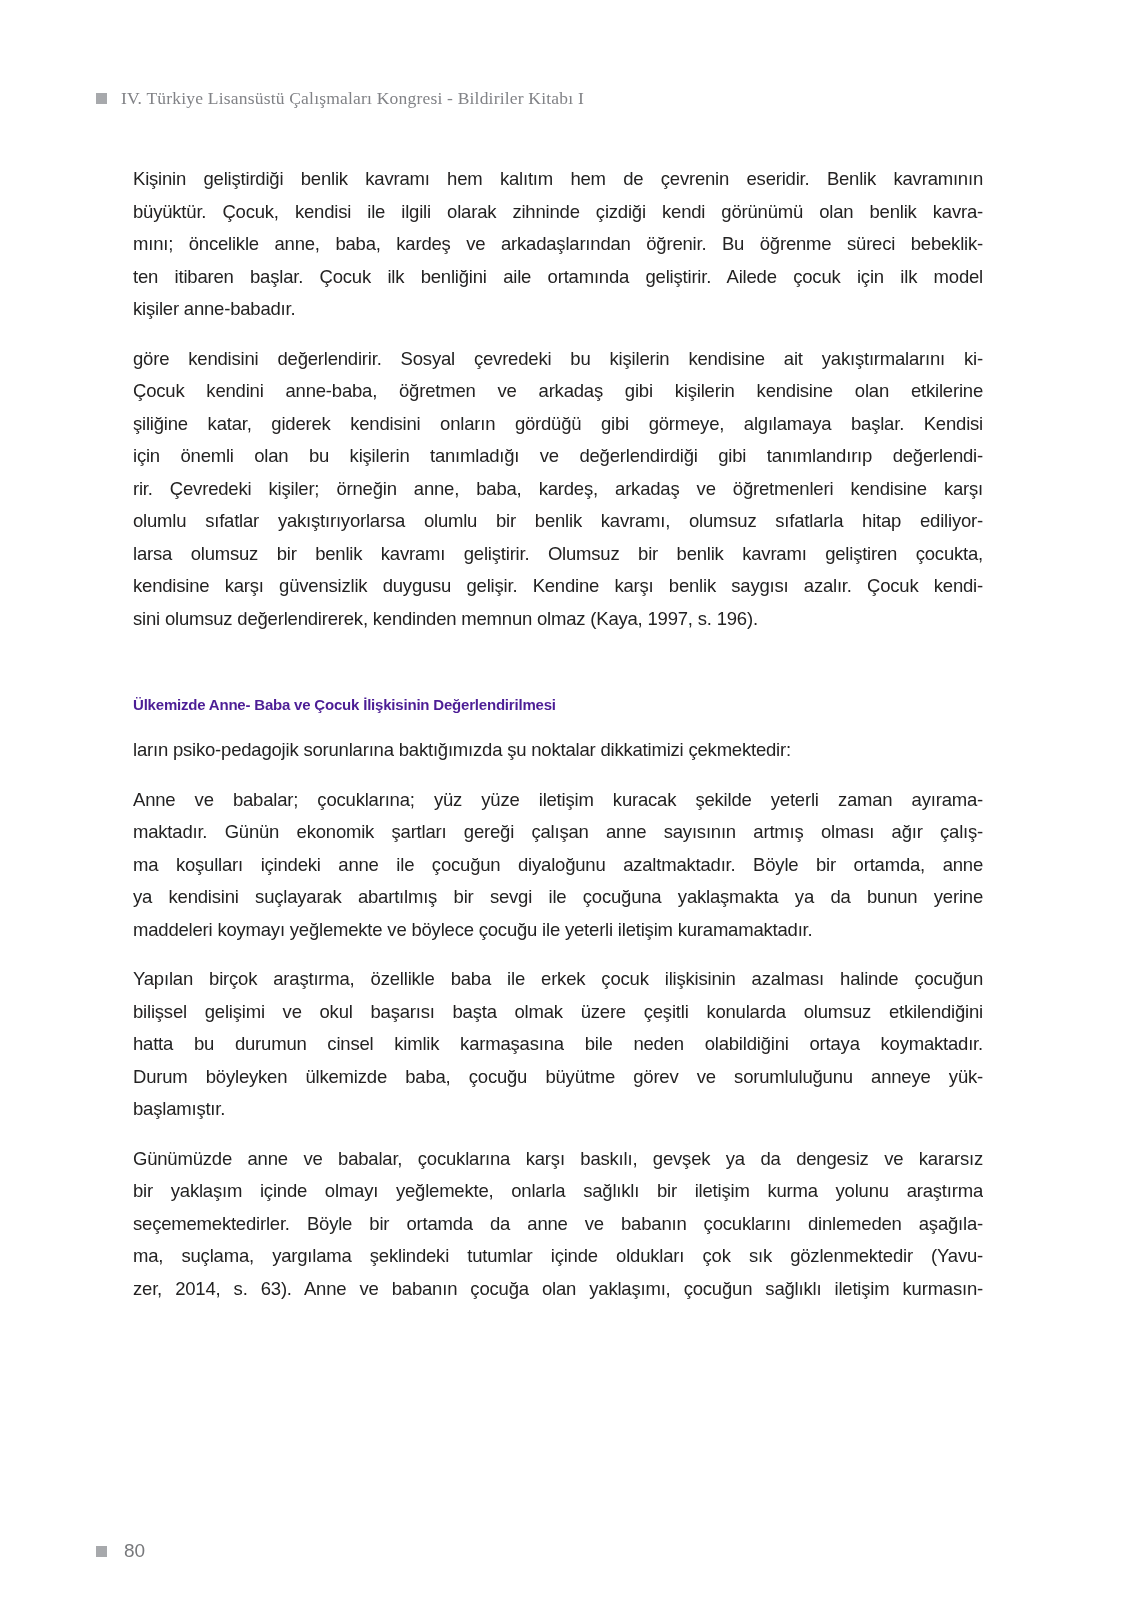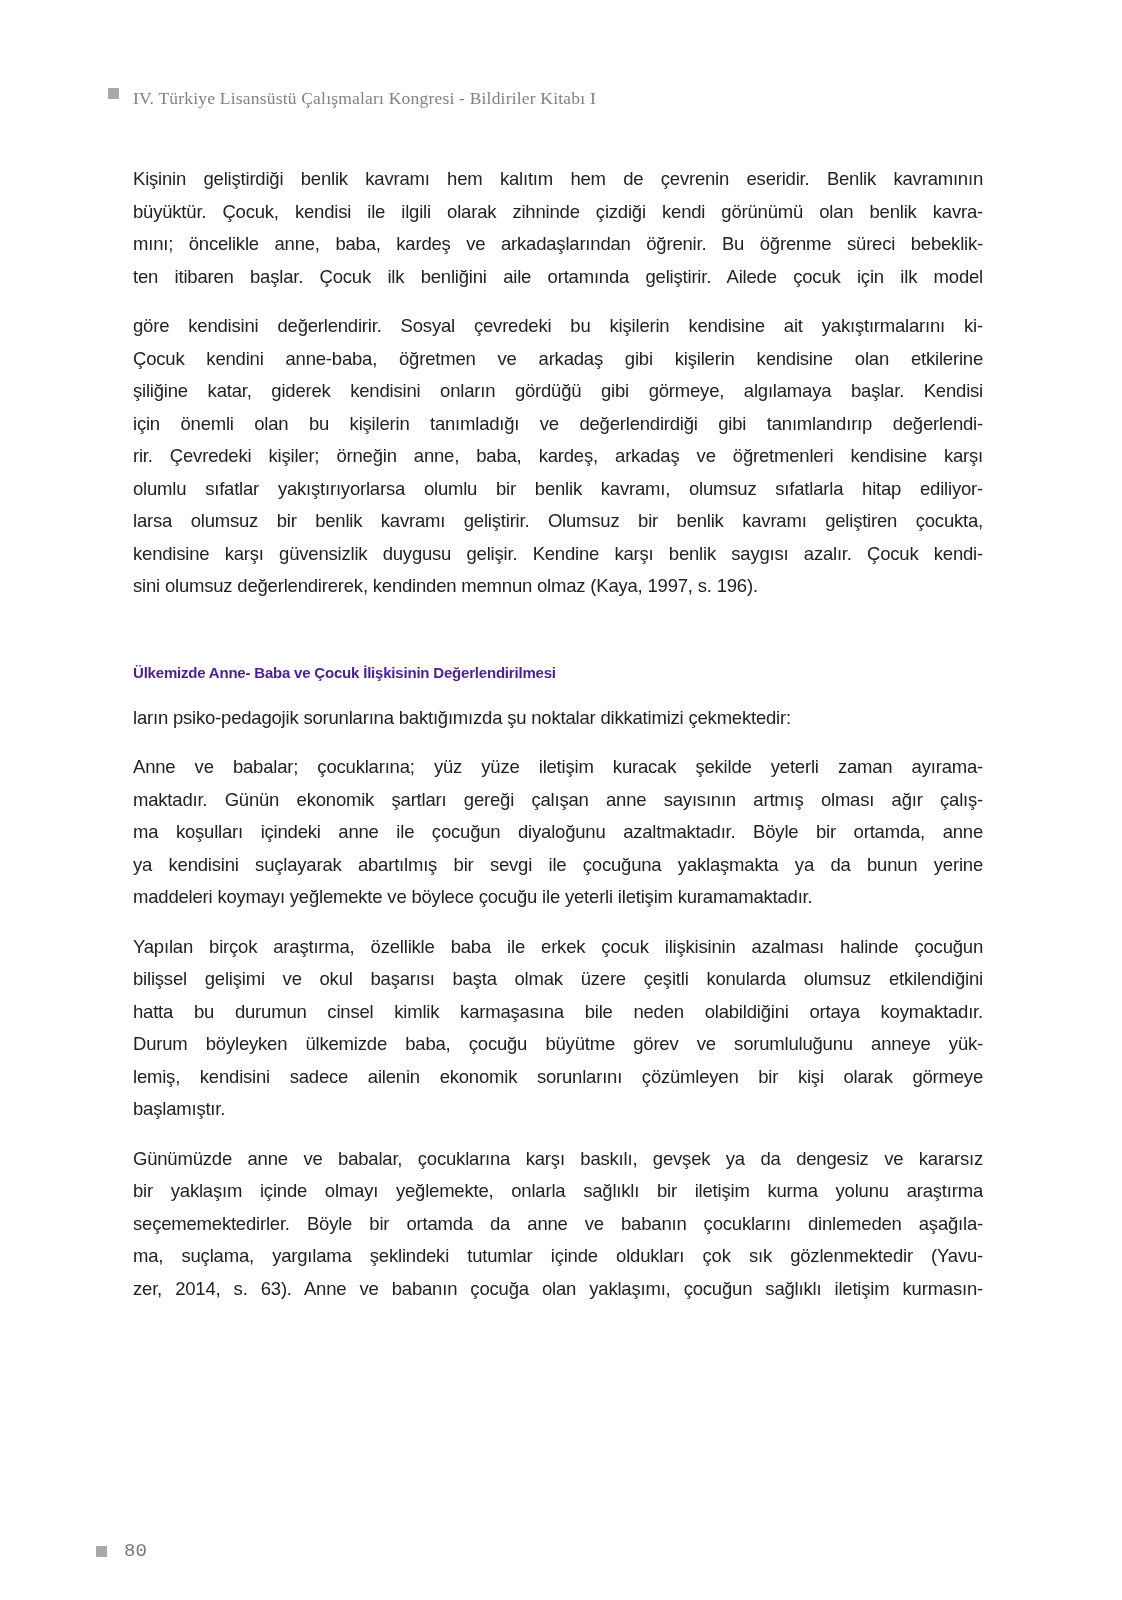--- a/index.html
+++ b/index.html
@@ -7,24 +7,24 @@
     position: relative;
     width: 1122px;
     height: 1600px;
     background: #ffffff;
     overflow: hidden;
     font-family: "Liberation Sans", sans-serif;
   }
   
   .page-header {
     position: absolute;
-    left: 108px;
+    left: 96px;
     top: 88px;
     display: flex;
-    align-items: flex-start;
+    align-items: center;
     gap: 14px;
     font-family: "Liberation Serif", serif;
     font-size: 17.5px;
     color: #818286;
     letter-spacing: 0.2px;
   }
   .sq-bullet {
     display: inline-block;
     width: 11px;
     height: 11px;
@@ -62,41 +62,42 @@
     letter-spacing: -0.2px;
   }
   
   .page-footer {
     position: absolute;
     left: 96px;
     top: 1540px;
     display: flex;
     align-items: center;
     gap: 17px;
-    font-family: Liberation Mono, monospace;
+    font-family: Liberation Sans, sans-serif;
     font-size: 19px;
     color: #77787b;
   }
 </style>
 </head>
 <body>
 
 <div class="page">
 
   <div class="page-header">
     <span class="sq-bullet"></span>
     <span>IV. Türkiye Lisansüstü Çalışmaları Kongresi - Bildiriler Kitabı I</span>
   </div>
 
   <div class="content">
       <div class="paragraph">
         <div class="line">Kişinin geliştirdiği benlik kavramı hem kalıtım hem de çevrenin eseridir. Benlik kavramının</div>
         <div class="line">büyüktür. Çocuk, kendisi ile ilgili olarak zihninde çizdiği kendi görünümü olan benlik kavra-</div>
         <div class="line">mını; öncelikle anne, baba, kardeş ve arkadaşlarından öğrenir. Bu öğrenme süreci bebeklik-</div>
         <div class="line">ten itibaren başlar. Çocuk ilk benliğini aile ortamında geliştirir. Ailede çocuk için ilk model</div>
+        <div class="line last">kişiler anne-babadır.</div>
       </div>
       <div class="paragraph">
         <div class="line">göre kendisini değerlendirir. Sosyal çevredeki bu kişilerin kendisine ait yakıştırmalarını ki-</div>
         <div class="line">Çocuk kendini anne-baba, öğretmen ve arkadaş gibi kişilerin kendisine olan etkilerine</div>
         <div class="line">şiliğine katar, giderek kendisini onların gördüğü gibi görmeye, algılamaya başlar. Kendisi</div>
         <div class="line">için önemli olan bu kişilerin tanımladığı ve değerlendirdiği gibi tanımlandırıp değerlendi-</div>
         <div class="line">rir. Çevredeki kişiler; örneğin anne, baba, kardeş, arkadaş ve öğretmenleri kendisine karşı</div>
         <div class="line">olumlu sıfatlar yakıştırıyorlarsa olumlu bir benlik kavramı, olumsuz sıfatlarla hitap ediliyor-</div>
         <div class="line">larsa olumsuz bir benlik kavramı geliştirir. Olumsuz bir benlik kavramı geliştiren çocukta,</div>
         <div class="line">kendisine karşı güvensizlik duygusu gelişir. Kendine karşı benlik saygısı azalır. Çocuk kendi-</div>
@@ -111,21 +112,20 @@
         <div class="line">maktadır. Günün ekonomik şartları gereği çalışan anne sayısının artmış olması ağır çalış-</div>
         <div class="line">ma koşulları içindeki anne ile çocuğun diyaloğunu azaltmaktadır. Böyle bir ortamda, anne</div>
         <div class="line">ya kendisini suçlayarak abartılmış bir sevgi ile çocuğuna yaklaşmakta ya da bunun yerine</div>
         <div class="line last">maddeleri koymayı yeğlemekte ve böylece çocuğu ile yeterli iletişim kuramamaktadır.</div>
       </div>
       <div class="paragraph">
         <div class="line">Yapılan birçok araştırma, özellikle baba ile erkek çocuk ilişkisinin azalması halinde çocuğun</div>
         <div class="line">bilişsel gelişimi ve okul başarısı başta olmak üzere çeşitli konularda olumsuz etkilendiğini</div>
         <div class="line">hatta bu durumun cinsel kimlik karmaşasına bile neden olabildiğini ortaya koymaktadır.</div>
         <div class="line">Durum böyleyken ülkemizde baba, çocuğu büyütme görev ve sorumluluğunu anneye yük-</div>
-        <div class="line">lemiş, kendisini sadece ailenin ekonomik sorunlarını çözümleyen bir kişi olarak görmeye</div>
         <div class="line last">başlamıştır.</div>
       </div>
       <div class="paragraph">
         <div class="line">Günümüzde anne ve babalar, çocuklarına karşı baskılı, gevşek ya da dengesiz ve kararsız</div>
         <div class="line">bir yaklaşım içinde olmayı yeğlemekte, onlarla sağlıklı bir iletişim kurma yolunu araştırma</div>
         <div class="line">seçememektedirler. Böyle bir ortamda da anne ve babanın çocuklarını dinlemeden aşağıla-</div>
         <div class="line">ma, suçlama, yargılama şeklindeki tutumlar içinde oldukları çok sık gözlenmektedir (Yavu-</div>
         <div class="line">zer, 2014, s. 63). Anne ve babanın çocuğa olan yaklaşımı, çocuğun sağlıklı iletişim kurmasın-</div>
       </div>
     </div>

